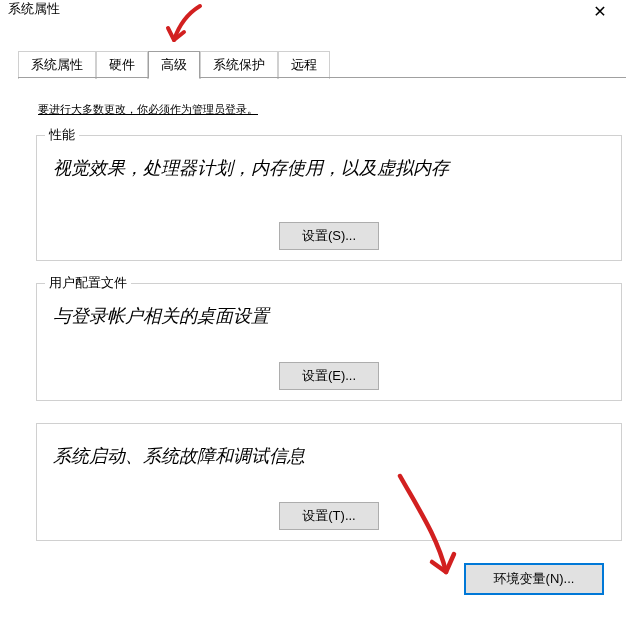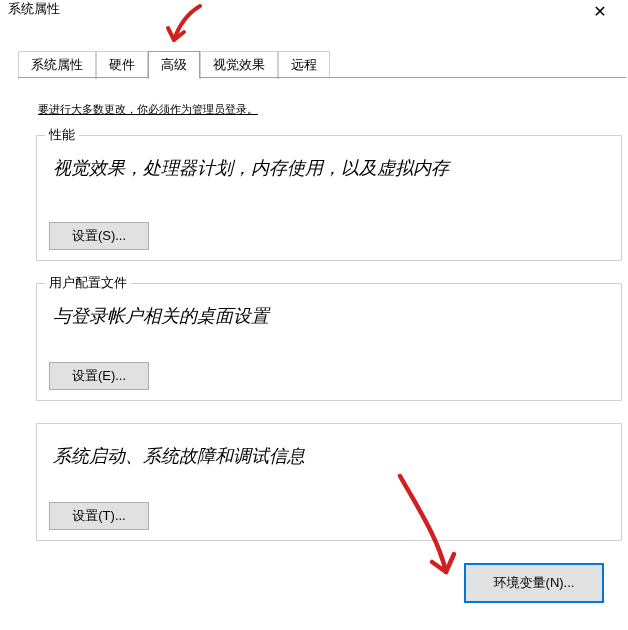--- a/index.html
+++ b/index.html
@@ -91,41 +91,41 @@
       padding: 0 4px;
       font-size: 13px;
     }
     .group-desc {
       font-size: 18px;
       margin: 6px 4px 10px 4px;
       font-style: italic;
     }
     .group-btnrow {
       display: flex;
-      justify-content: flex-start;
+      justify-content: center;
       margin-top: 40px;
     }
     .win-button {
       min-width: 100px;
       height: 28px;
       font-size: 13px;
       background: #e1e1e1;
       border: 1px solid #adadad;
       padding: 0 18px;
       cursor: default;
     }
     .env-row {
       display: flex;
       justify-content: flex-end;
       padding-right: 18px;
       margin-top: 6px;
     }
     .env-button {
       min-width: 140px;
-      height: 40px;
+      height: 32px;
       font-size: 13px;
       background: #e1e1e1;
       border: 2px solid #0078d7;
       padding: 0 22px;
       cursor: default;
     }
     .arrow {
       position: absolute;
       pointer-events: none;
     }
@@ -139,21 +139,21 @@
 
 <div class="titlebar">
   <span class="title">系统属性</span>
   <span class="close-btn">✕</span>
 </div>
 
 <div class="tabstrip">
   <div class="tab inactive">系统属性</div>
   <div class="tab inactive">硬件</div>
   <div class="tab active">高级</div>
-  <div class="tab inactive">视觉效果</div>
+  <div class="tab inactive">系统保护</div>
   <div class="tab inactive">远程</div>
 </div>
 
 <div class="content">
   <div class="intro">要进行大多数更改，你必须作为管理员登录。</div>
 
   <div class="group performance">
     <div class="group-title">性能</div>
     <div class="group-desc">视觉效果，处理器计划，内存使用，以及虚拟内存</div>
     <div class="group-btnrow">

